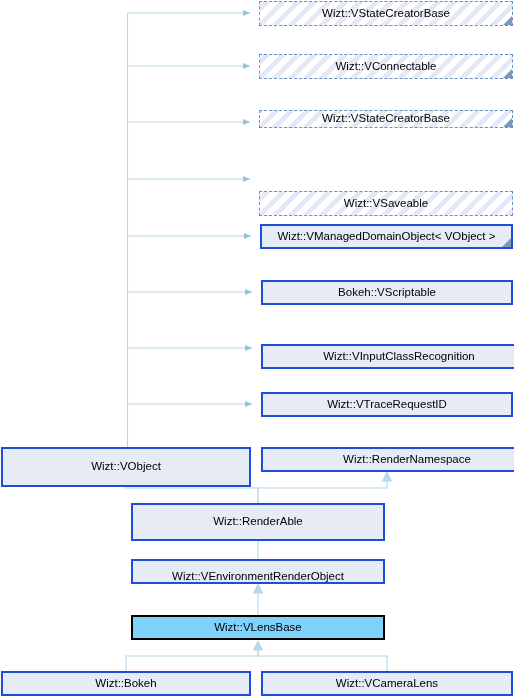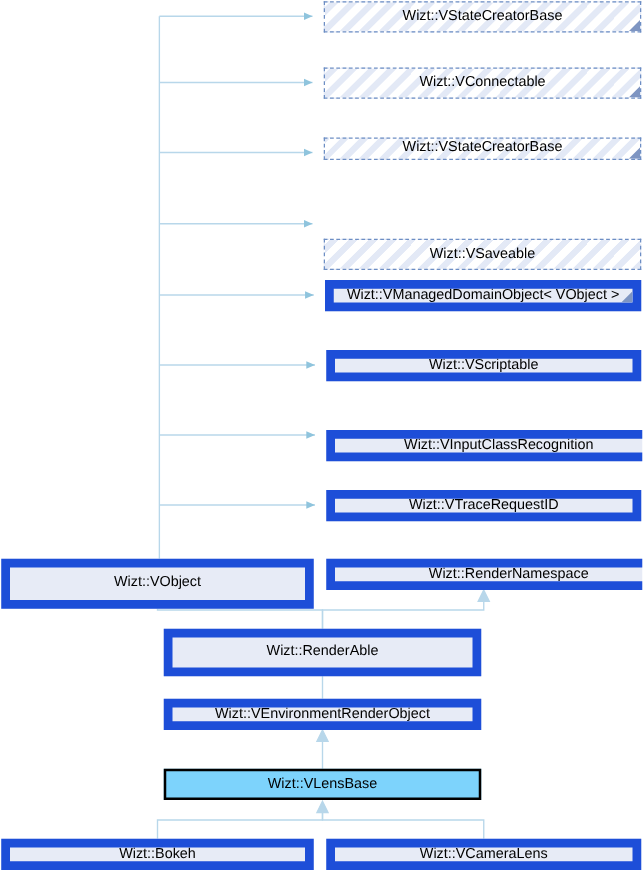--- a/index.html
+++ b/index.html
@@ -31,21 +31,21 @@
     justify-content: center;
     font-size: 11.5px;
     line-height: 1;
     color: #000000;
     white-space: nowrap;
     overflow: hidden;
   }
   
   .node.solid {
     background: #e7ebf6;
-    border: 7px solid #1d4ed8;
+    border: 2px solid #1d4ed8;
   }
   
   .node.hatched {
     border: 1px dashed #6d8ec4;
     background-color: #fafbfe;
     background-image: repeating-linear-gradient(
         -45deg,
         #e3e9f6 0px,
         #e3e9f6 5px,
         #ffffff 5px,
@@ -138,21 +138,21 @@
   <span class="corner-mark"></span>
     </div>
   <div class="node hatched" style="left: 259px; top: 167px; width: 254px; height: 25px; margin-top: 24px;">
     <span class="node-label">Wizt::VSaveable</span>
   </div>
   <div class="node solid" style="left: 260px; top: 224px; width: 253px; height: 25px;">
     <span class="node-label">Wizt::VManagedDomainObject&lt; VObject &gt;</span>
   <span class="corner-mark"></span>
     </div>
   <div class="node solid" style="left: 261px; top: 280px; width: 252px; height: 25px;">
-    <span class="node-label">Wizt::VScriptable</span>
+    <span class="node-label">Bokeh::VScriptable</span>
   </div>
   <div class="node solid" style="left: 261px; top: 344px; width: 276px; height: 25px;">
     <span class="node-label">Wizt::VInputClassRecognition</span>
   </div>
   <div class="node solid" style="left: 261px; top: 392px; width: 252px; height: 25px;">
     <span class="node-label">Wizt::VTraceRequestID</span>
   </div>
   <div class="node solid" style="left: 1px; top: 447px; width: 250px; height: 40px;">
     <span class="node-label">Wizt::VObject</span>
   </div>

